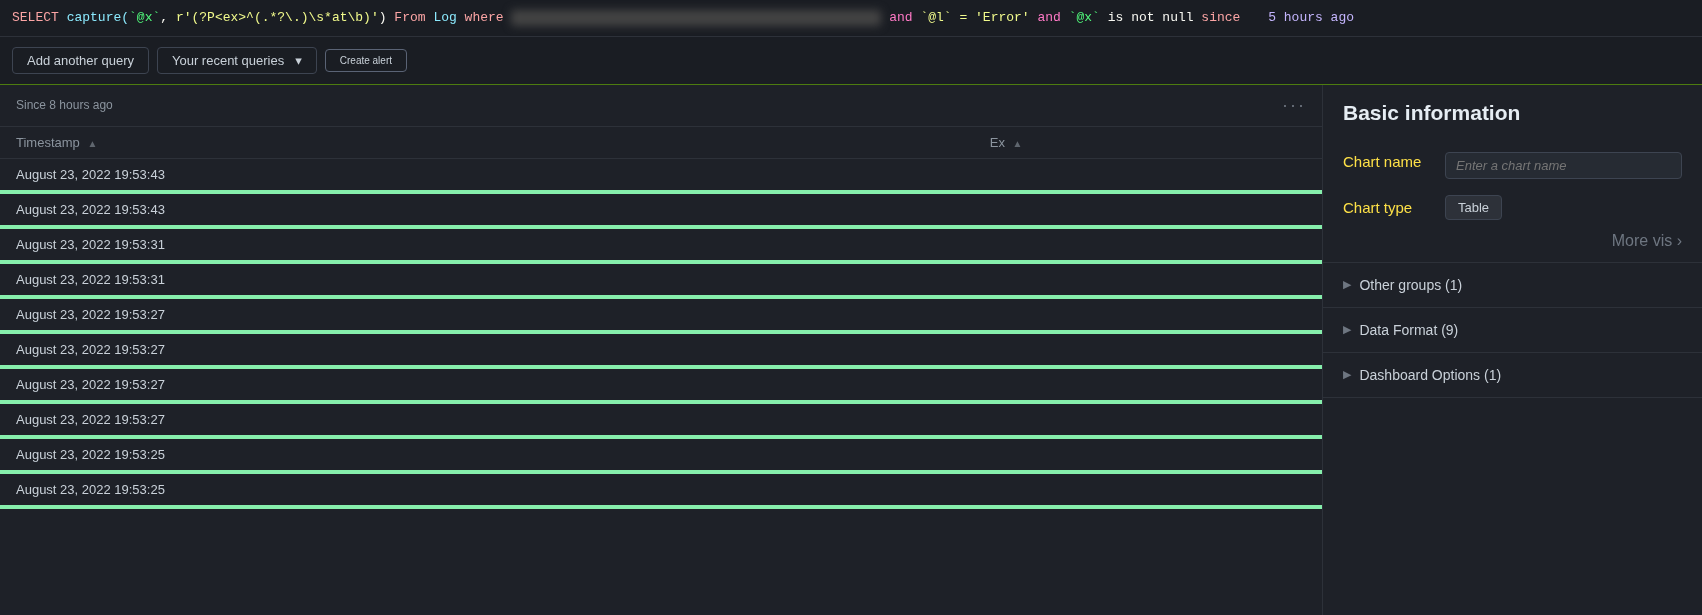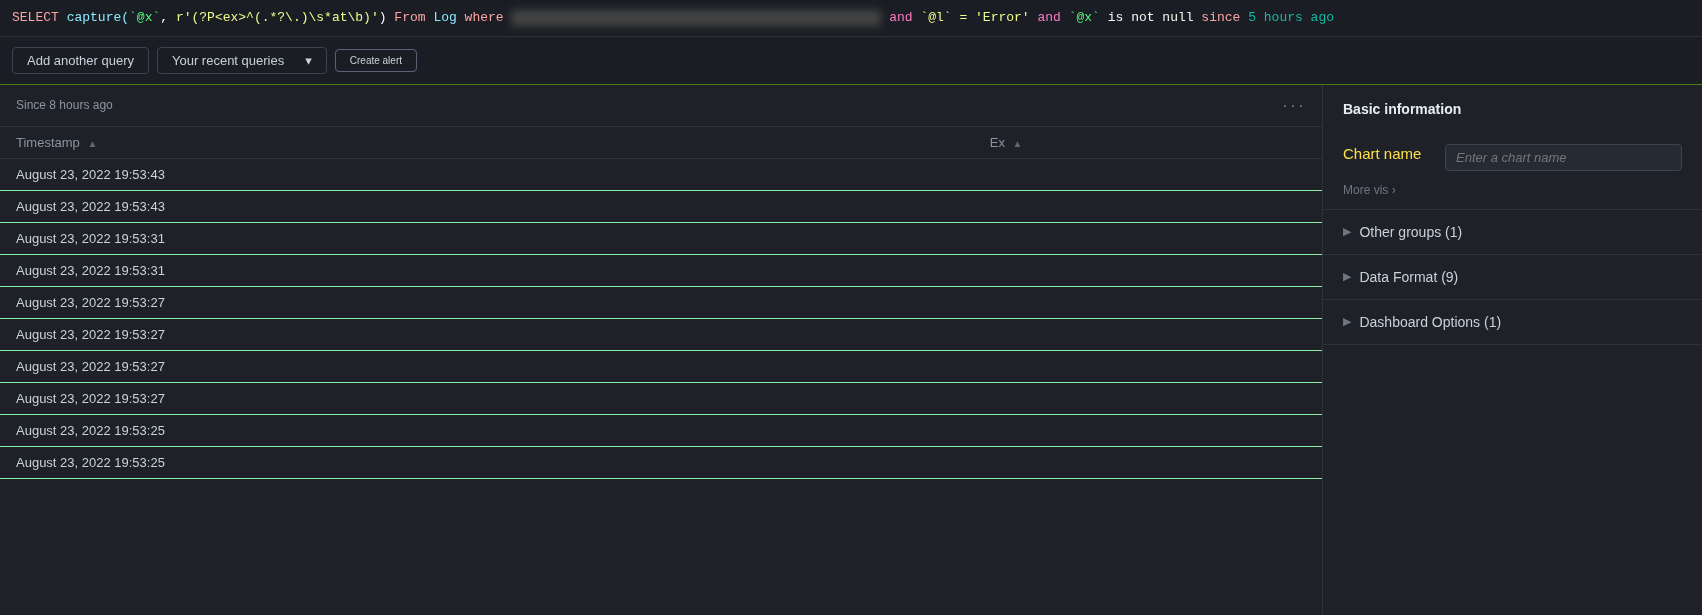--- a/index.html
+++ b/index.html
@@ -34,21 +34,21 @@
       border-radius: 3px;
       color: transparent;
       text-shadow: 0 0 8px rgba(255,255,255,0.3);
       filter: blur(4px);
       user-select: none;
       vertical-align: middle;
       height: 16px;
       width: 370px;
     }
     .q-plain { color: #f8f8f2; }
-    .q-number { color: #14b8a6; }
+    .q-number { color: #c4b5fd; margin-left: 20px; }
 
     
     .toolbar {
       display: flex;
       align-items: center;
       gap: 8px;
       padding: 10px 12px;
       background: #1a1d23;
       border-bottom: 1px solid #4d7c0f;
     }
@@ -64,21 +64,21 @@
     .btn-outline {
       background: transparent;
       border: 1px solid #3d4451;
       color: #c9d1d9;
       padding: 5px 14px;
       border-radius: 4px;
       cursor: pointer;
       font-size: 13px;
       display: flex;
       align-items: center;
-      gap: 21px;
+      gap: 11px;
     }
     .btn-primary {
       background: transparent;
       border: 1px solid #5a6375;
       color: #c9d1d9;
       padding: 5px 14px;
       border-radius: 4px;
       cursor: pointer;
       font-size: 10px;
     }
@@ -123,39 +123,39 @@
       top: 40px;
     }
     .data-table th .sort-icon {
       display: inline-block;
       margin-left: 4px;
       opacity: 0.6;
       font-size: 10px;
     }
     .data-table td {
       padding: 8px 16px;
-      border-bottom: 1px solid #86efac;
+      border-bottom: 4px solid #86efac;
       font-size: 13px;
       color: #c9d1d9;
     }
 
     
     .right-panel {
       width: 380px;
       background: #1e2128;
       border-left: 1px solid #2d3139;
       overflow-y: auto;
     }
 
     .panel-section {
       border-bottom: 1px solid #2d3139;
     }
 
     .panel-title {
-      font-size: 14px;
+      font-size: 21px;
       font-weight: 600;
       color: #e6edf3;
       padding: 16px 20px 12px;
     }
 
     .panel-field {
       display: flex;
       align-items: center;
       padding: 8px 20px;
       gap: 12px;
@@ -184,22 +184,22 @@
       border: 1px solid #3d4451;
       border-radius: 4px;
       color: #c9d1d9;
       padding: 4px 12px;
       font-size: 13px;
     }
 
     .more-vis {
       padding: 4px 20px 12px;
       color: #6e7681;
-      font-size: 12px;
-      text-align: left;
+      font-size: 16px;
+      text-align: right;
     }
 
     .collapsible-section {
       border-bottom: 1px solid #2d3139;
     }
 
     .collapsible-header {
       display: flex;
       align-items: center;
       gap: 8px;
@@ -309,20 +309,24 @@
     </table>
   </div>
 
   <div class="right-panel">
     <div class="panel-section">
       <div class="panel-title">Basic information</div>
       <div class="panel-field">
         <span class="field-label">Chart name</span>
         <input class="field-value-input" type="text" placeholder="Enter a chart name" style="">
       </div>
+      <div class="panel-field">
+        <span class="field-label">Chart type</span>
+        <span class="field-value-badge">Table</span>
+      </div>
       <div class="more-vis">
         <span>More vis</span> <span>›</span>
       </div>
     </div>
 
     <div class="collapsible-section">
       <div class="collapsible-header">
         <span class="chevron">▶</span>
         <span>Other groups (1)</span>
       </div>

